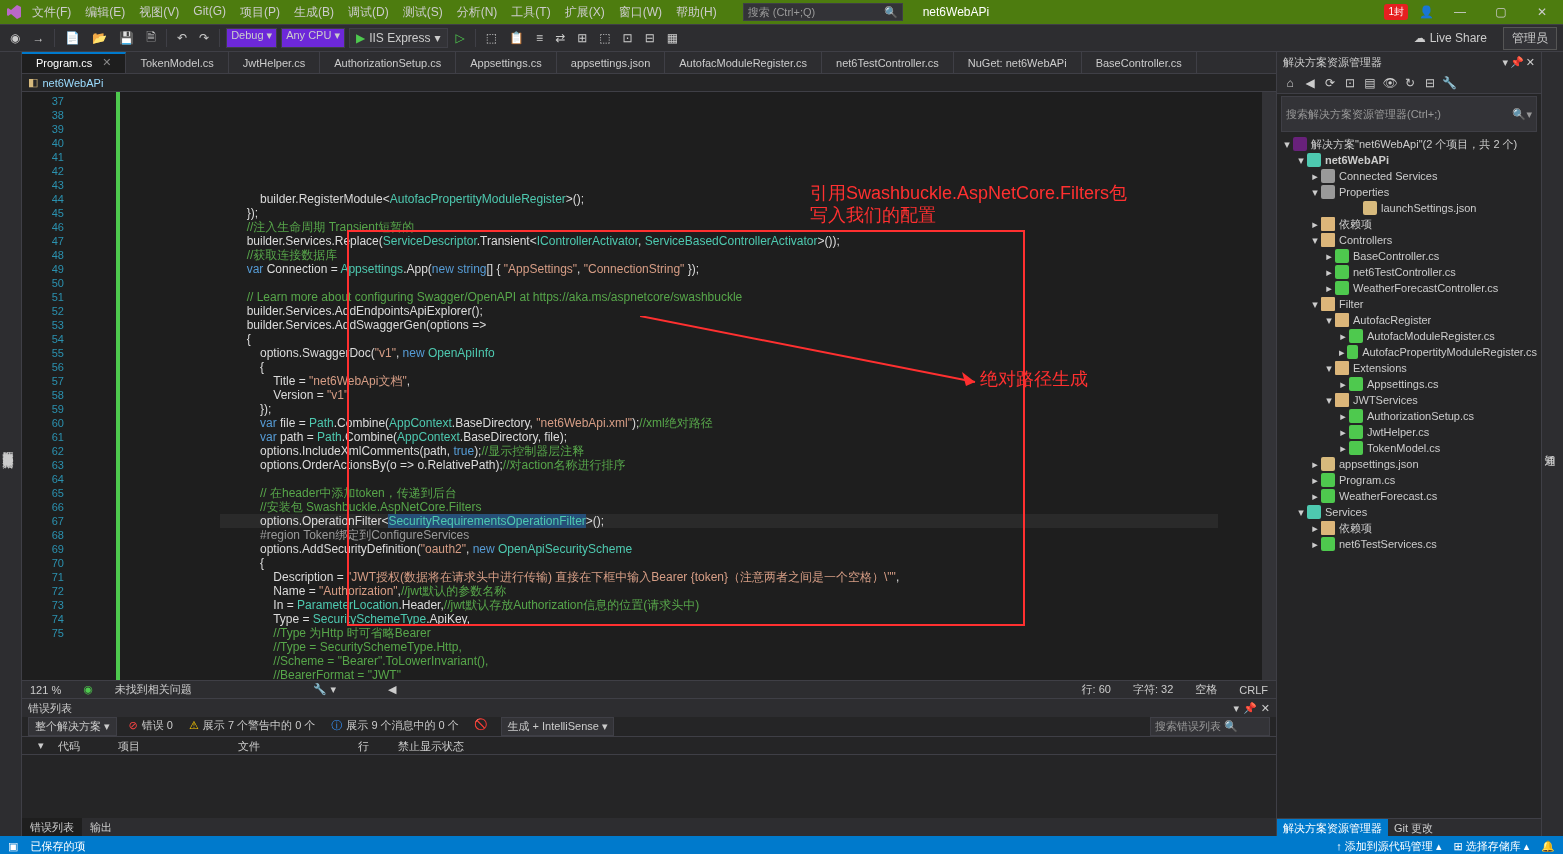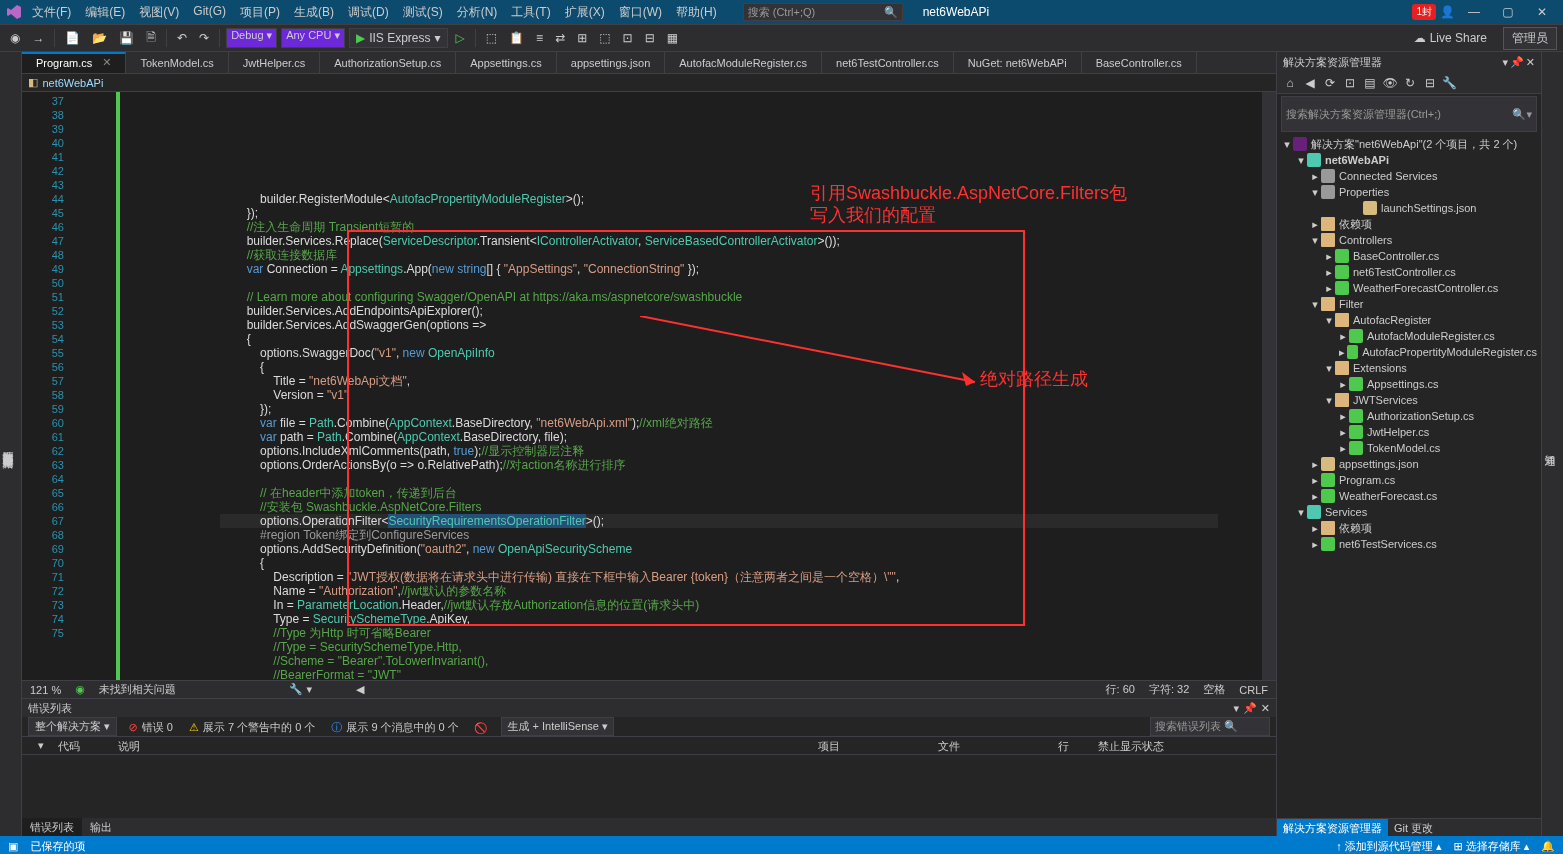--- a/index.html
+++ b/index.html
@@ -1,24 +1,24 @@
 <!DOCTYPE html>
 <html><head>
 <meta charset="utf-8">
 <style>
 * { margin: 0; padding: 0; box-sizing: border-box; font-family: "Microsoft YaHei", "Segoe UI", sans-serif; }
 body { background: #1e1e1e; color: #ccc; font-size: 12px; overflow: hidden; width: 1563px; height: 854px; }
-.titlebar { height: 22px; background: #0c4a6e; display: flex; align-items: center; padding: 12px 6px; color: #ccc; }
+.titlebar { height: 22px; background: #4d7c0f; display: flex; align-items: center; padding: 12px 6px; color: #ccc; }
 .titlebar .vs-icon { width: 16px; height: 16px; margin-right: 4px; }
 .titlebar .menu-items { display: flex; gap: 2px; }
 .titlebar .menu-item { padding: 2px 6px; cursor: pointer; }
 .titlebar .search-box { margin-left: 20px; background: #333337; border: 1px solid #3f3f46; width: 160px; height: 18px; padding: 0 4px; display: flex; align-items: center; color: #999; font-size: 11px; }
 .titlebar .search-box .search-btn { margin-left: auto; }
 .titlebar .title-center { margin-left: 20px; font-weight: 500; color: #fff; }
-.titlebar .right-ctrls { margin-left: auto; display: flex; align-items: center; gap: 4px; }
+.titlebar .right-ctrls { margin-left: auto; display: flex; align-items: center; gap: 11px; }
 .titlebar .badge-red { background: #e62020; color: #fff; border-radius: 3px; padding: 1px 4px; font-size: 10px; }
 .titlebar .win-btn { width: 30px; height: 20px; display: flex; align-items: center; justify-content: center; color: #ccc; }
 .toolbar { height: 28px; background: #2d2d30; border-top: 1px solid #3f3f46; border-bottom: 1px solid #3f3f46; display: flex; align-items: center; padding: 0 6px; gap: 4px; }
 .toolbar .tb-btn { padding: 2px 4px; color: #ccc; }
 .toolbar .sep { width: 1px; height: 18px; background: #3f3f46; margin: 0 2px; }
 .toolbar select, .toolbar .combo { background: #6d28d9; border: 1px solid #3f3f46; color: #ccc; height: 20px; padding: 0 4px; font-size: 11px; }
 .toolbar .run-btn { display: flex; align-items: center; gap: 4px; padding: 2px 6px; border: 1px solid #3f3f46; background: #333337; }
 .toolbar .run-btn .play { color: #4ec94e; }
 .toolbar .live-share { margin-left: auto; display: flex; align-items: center; gap: 4px; padding: 2px 6px; }
 .toolbar .admin-btn { background: #333337; border: 1px solid #555; padding: 2px 8px; margin-left: 6px; }
@@ -44,27 +44,27 @@
 .c-kw { color: #569cd6; }
 .c-type { color: #4ec9b0; }
 .c-plain { color: #dcdcdc; }
 .c-region { color: #9b9b9b; }
 .sel { background: #264f78; }
 .hl-line { background: #2a2a2a; }
 .red-box { position: absolute; border: 2px solid #ff3030; left: 127px; top: 138px; width: 678px; height: 396px; pointer-events: none; }
 .anno { position: absolute; color: #ff3030; font-size: 18px; font-family: "Microsoft YaHei", sans-serif; pointer-events: none; }
 .arrow-svg { position: absolute; pointer-events: none; }
 .mini-scroll { width: 14px; background: #333337; flex-shrink: 0; }
-.code-status { height: 18px; background: #2d2d30; border-top: 1px solid #3f3f46; display: flex; align-items: center; padding: 0 8px; font-size: 11px; color: #ccc; gap: 14px; }
+.code-status { height: 18px; background: #2d2d30; border-top: 1px solid #3f3f46; display: flex; align-items: center; padding: 0 8px; font-size: 11px; color: #ccc; gap: 22px; }
 .code-status .green-dot { color: #4ec94e; }
 .code-status .spacer { flex: 1; }
 .error-panel { height: 138px; background: #252526; border-top: 1px solid #3f3f46; display: flex; flex-direction: column; }
 .error-panel .hdr { height: 18px; background: #2d2d30; display: flex; align-items: center; padding: 0 6px; font-size: 11px; color: #ccc; }
 .error-panel .hdr .ep-right { margin-left: auto; display: flex; gap: 4px; }
-.error-panel .filters { height: 20px; background: #252526; display: flex; align-items: flex-end; padding: 0 6px; gap: 8px; font-size: 11px; border-bottom: 1px solid #3f3f46; }
+.error-panel .filters { height: 20px; background: #252526; display: flex; align-items: flex-start; padding: 0 6px; gap: 8px; font-size: 11px; border-bottom: 1px solid #3f3f46; }
 .error-panel .filters .flt { display: flex; align-items: center; gap: 4px; padding: 1px 4px; }
 .error-panel .filters .err-ico { color: #f44; }
 .error-panel .filters .warn-ico { color: #ffcc00; }
 .error-panel .filters .info-ico { color: #3794ff; }
 .error-panel .filters .search-err { margin-left: auto; background: #333337; border: 1px solid #3f3f46; padding: 1px 4px; width: 120px; color: #999; }
 .error-panel .cols { height: 18px; display: flex; padding: 0 6px; font-size: 11px; color: #ccc; border-bottom: 1px solid #3f3f46; }
 .error-panel .cols .col { padding: 2px 10px; }
 .error-panel .body { flex: 1; }
 .error-tabs { height: 18px; background: #2d2d30; display: flex; font-size: 11px; }
 .error-tabs .etab { padding: 2px 8px; color: #ccc; }
@@ -282,21 +282,20 @@
             <span class="info-ico">ⓘ</span>
             <span>展示 9 个消息中的 0 个</span>
           </div>
         <div class="flt">🚫</div>
         <div class="combo" style="background:#333337;border:1px solid #3f3f46;padding:1px 6px"><span>生成 + IntelliSense</span> ▾</div>
         <div class="search-err"><span>搜索错误列表</span> 🔍</div>
       </div>
       <div class="cols" id="err-cols">
           <div class="col" style="width: 20px;">▾</div>
           <div class="col" style="width: 60px;">代码</div>
-          <div class="col" style="width: 700px;">说明</div>
           <div class="col" style="width: 120px;">项目</div>
           <div class="col" style="width: 120px;">文件</div>
           <div class="col" style="width: 40px;">行</div>
           <div class="col" style="width: 120px;">禁止显示状态</div>
         </div>
       <div class="body"></div>
       <div class="error-tabs" id="error-tabs">
           <div class="etab active">错误列表</div>
           <div class="etab">输出</div>
         </div>

